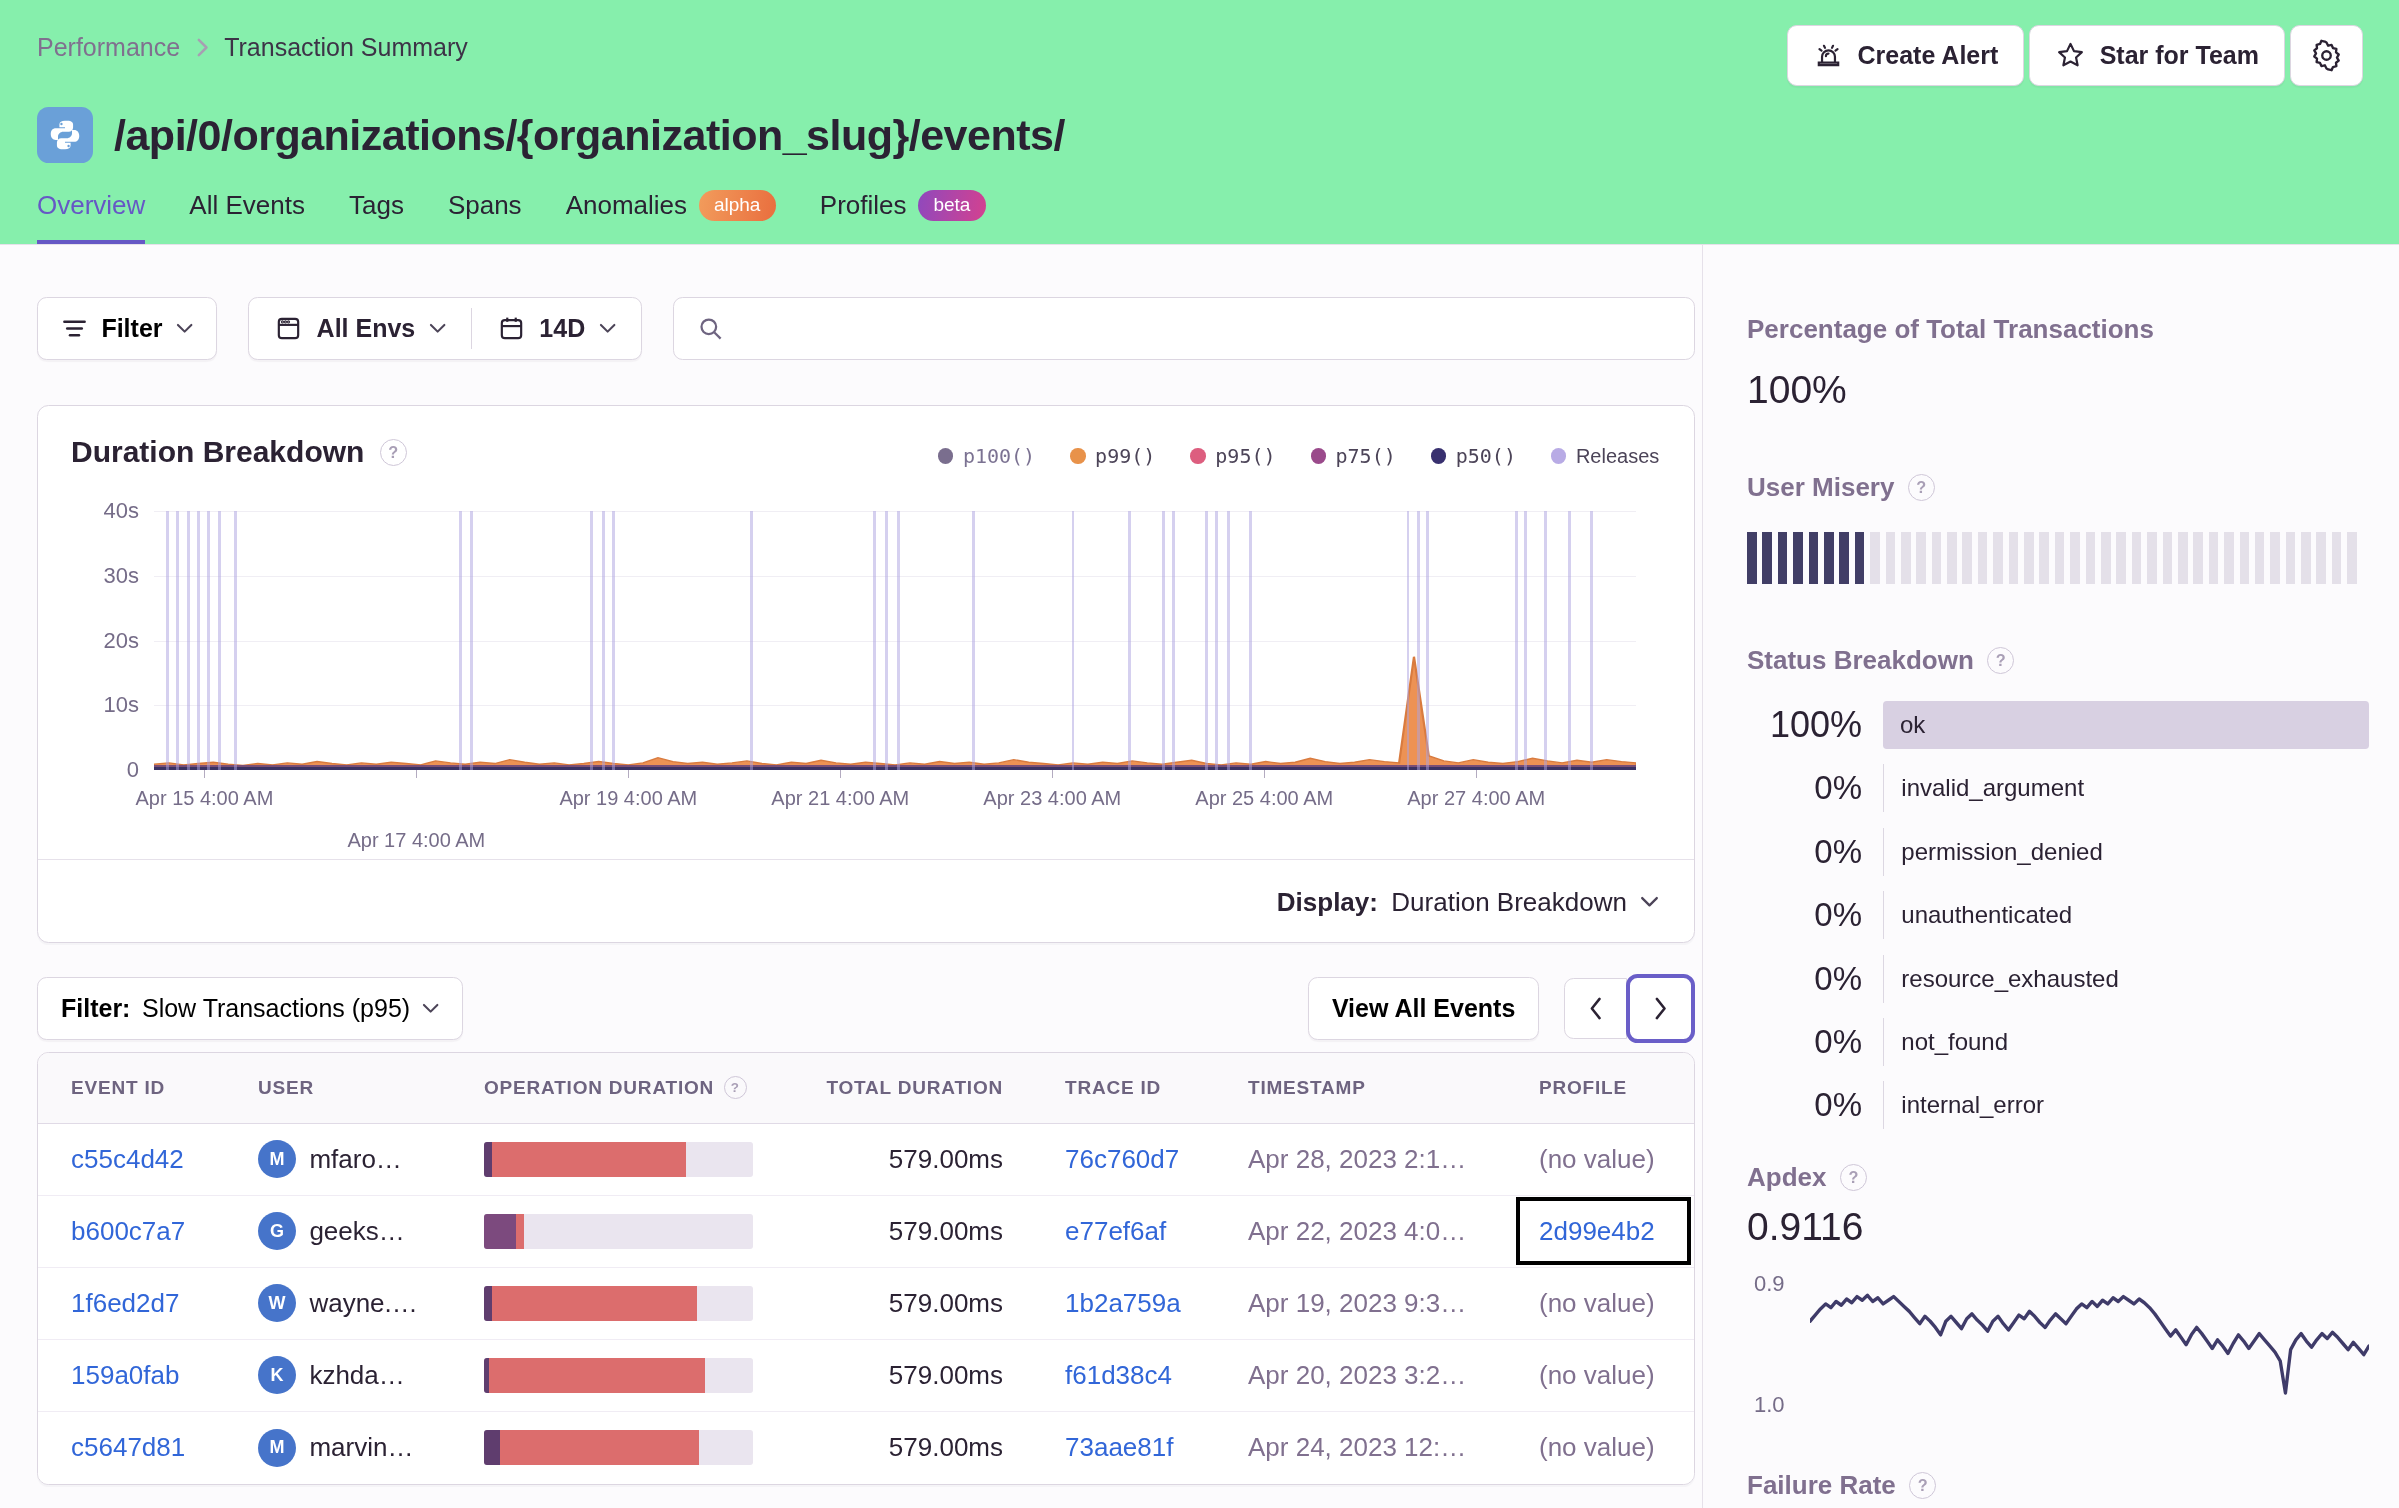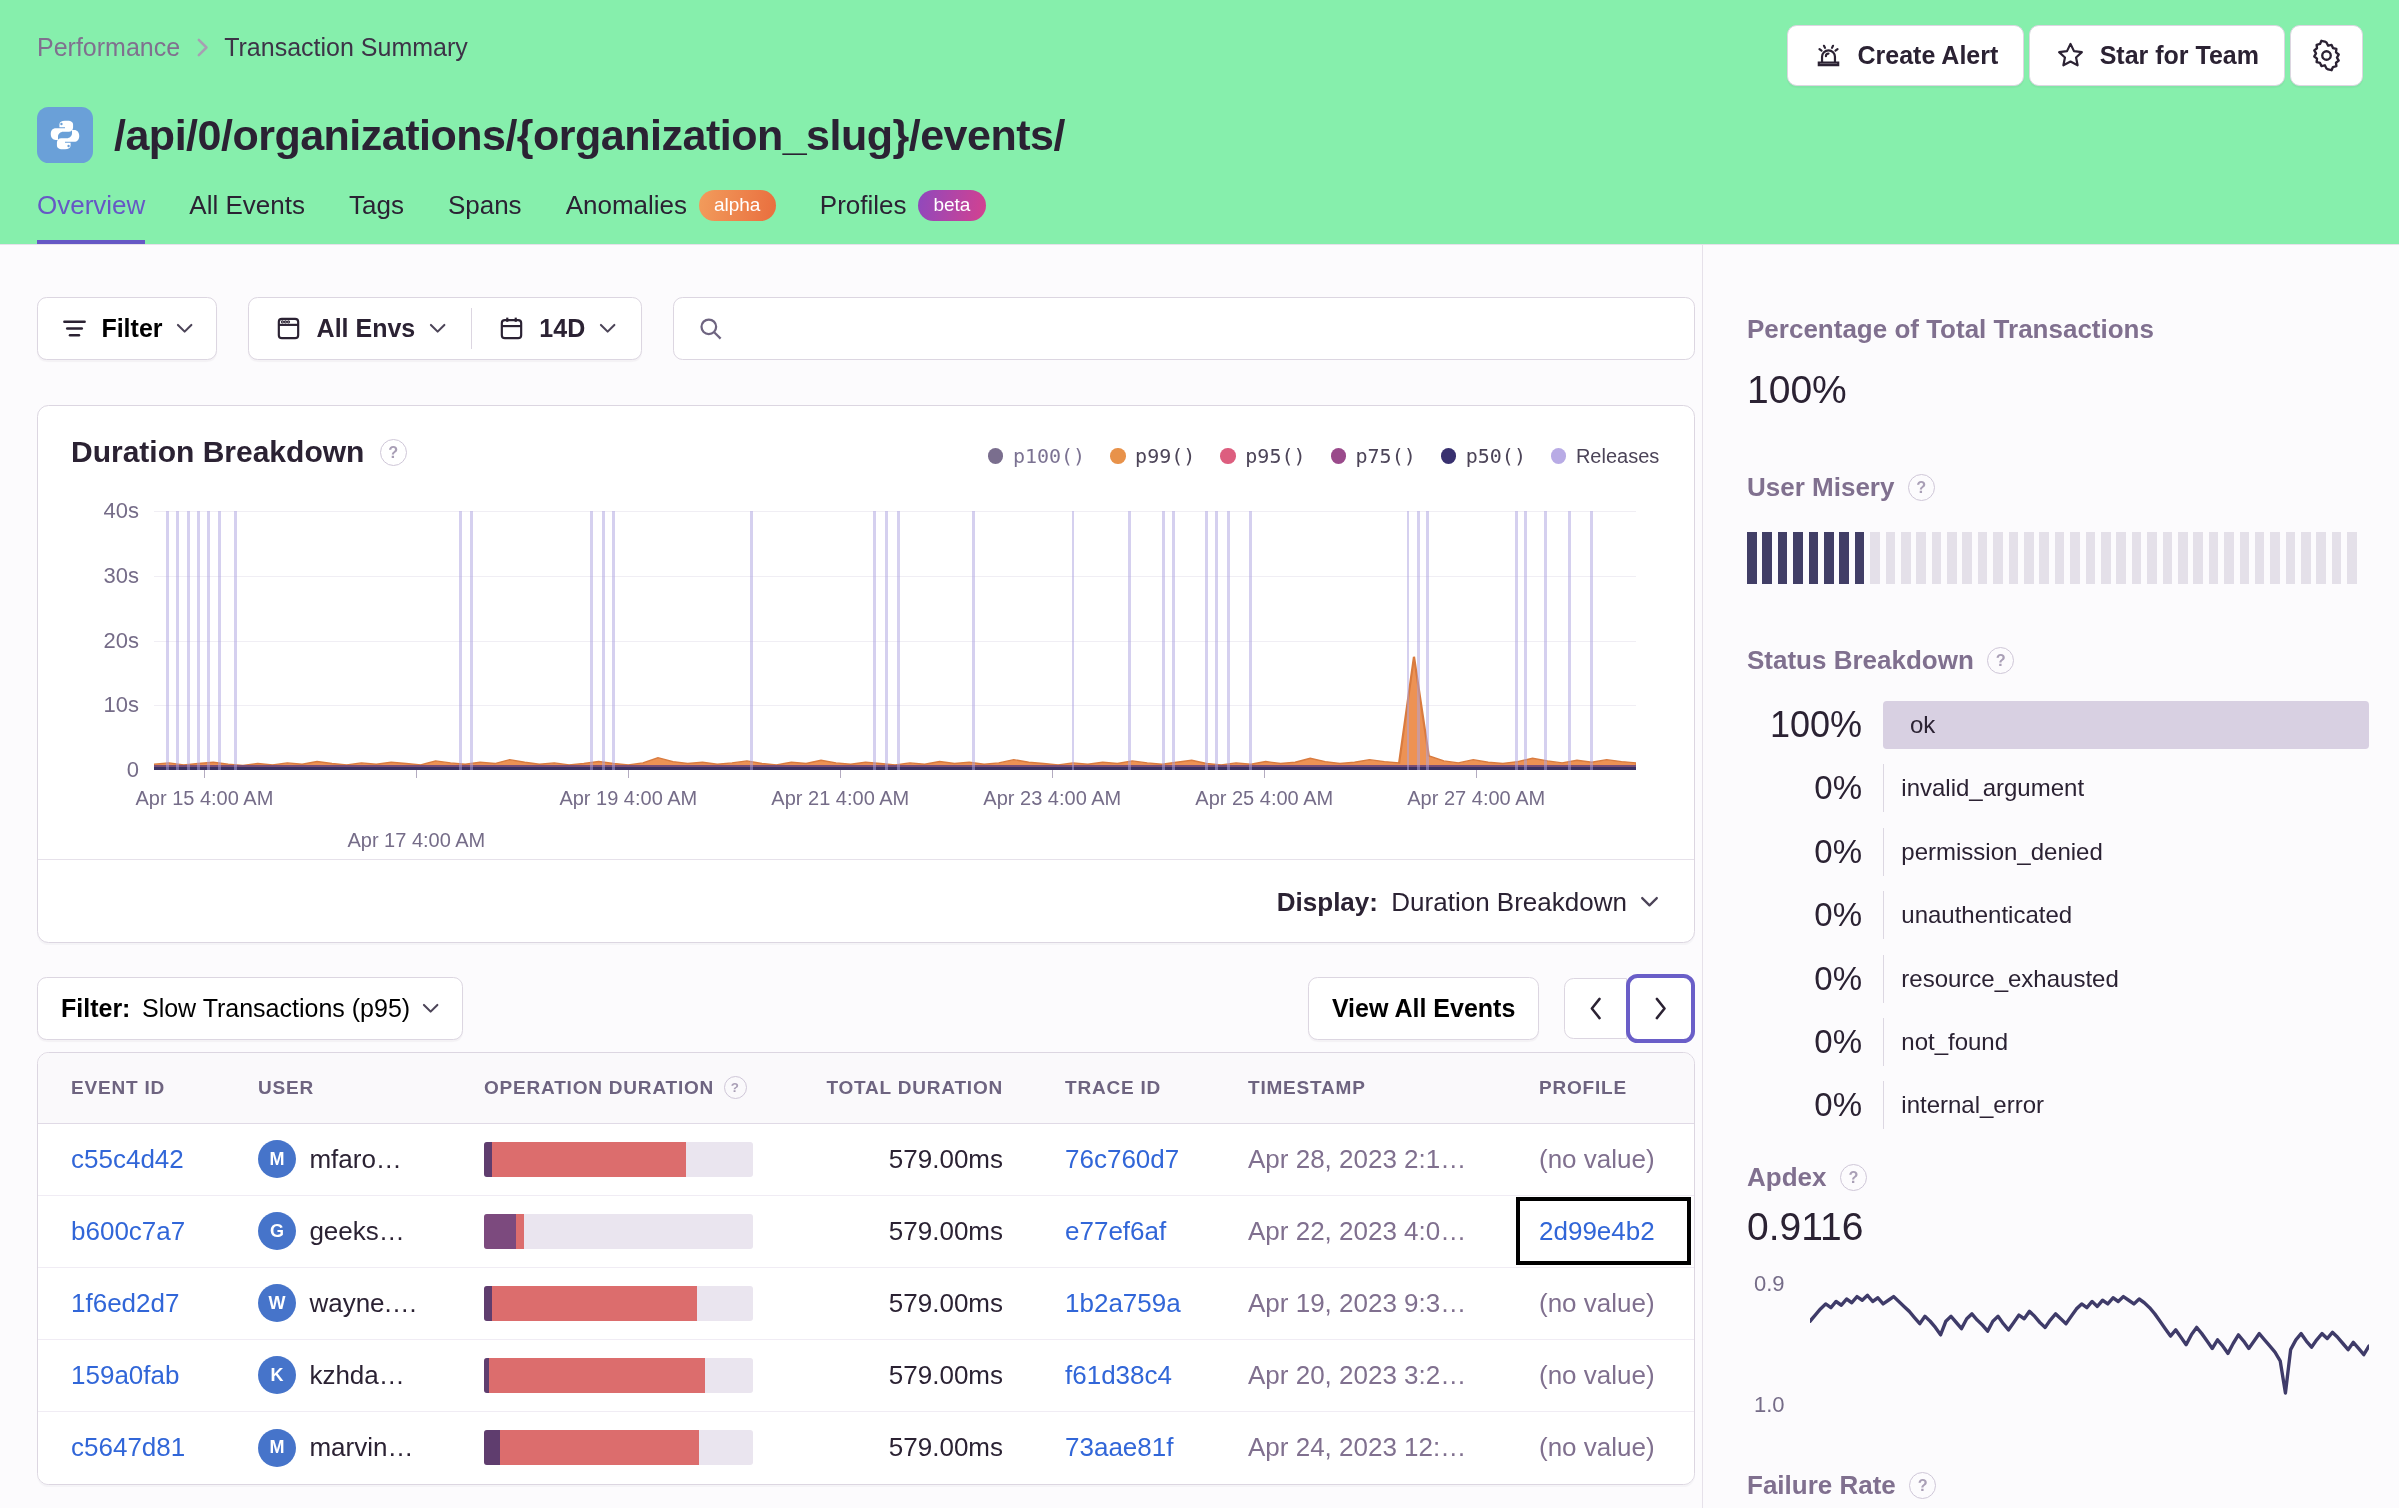--- a/index.html
+++ b/index.html
@@ -63,21 +63,21 @@
           font-family: "DejaVu Sans Mono", "Liberation Mono", monospace; color: #2b2233; background: transparent; }
   .search-box input::placeholder { color: #80708f; }
 
   
   .card { background: #fff; border: 1px solid #dcd6e1; border-radius: 11.5px; box-shadow: 0 1.9px 1px rgba(43,34,51,0.03); }
   .chart-card { margin-top: 45px; height: 538px; position: relative; }
   .chart-head { display: flex; align-items: center; gap: 15.4px; padding: 27px 33px 0 33px; height: 65px; }
   .chart-title { font-size: 30px; font-weight: 700; }
   .help { width: 27px; height: 27px; border: 1.9px solid #cfc7d8; border-radius: 50%; color: #a99fb6;
           font-size: 16.3px; font-weight: 700; display: inline-flex; align-items: center; justify-content: center; flex: none; }
-  .legend { position: absolute; top: 38px; right: 35px; display: flex; gap: 25px; align-items: center; }
+  .legend { position: absolute; top: 38px; right: 35px; display: flex; gap: 35px; align-items: center; }
   .legend-item { display: inline-flex; align-items: center; gap: 9.6px; cursor: pointer; }
   .legend-dot { width: 15.4px; height: 15.4px; border-radius: 50%; }
   .legend-label { font-size: 20px; color: #4c4458; font-family: "DejaVu Sans Mono", "Liberation Mono", monospace; }
   .legend-item:first-child .legend-label { color: #7b7292; }
   .legend-item:last-child .legend-label { font-family: "Liberation Sans", "DejaVu Sans", sans-serif; }
 
   .plot-wrap { position: relative; margin: 40px 58px 0 116px; height: 259px; }
   .y-axis { position: absolute; left: -107px; top: 0; bottom: 0; width: 92px; }
   .y-tick { position: absolute; right: 0; transform: translateY(-50%); font-size: 22px; color: #756c88; }
   .gridline { position: absolute; left: 0; right: 0; height: 1px; background: #f0eef4; }
@@ -138,21 +138,21 @@
   .sb-misery-label { margin-bottom: 29px; }
   .misery-meter { display: flex; gap: 5.8px; height: 52px; align-items: stretch; margin-bottom: 61px; width: 615px; overflow: hidden; }
   .mbar { width: 9.6px; flex: none; background: #e4e0e9; }
   .mbar.filled { background: #413e66; }
   .sb-status-label { margin-bottom: 25px; }
   .status-rows { margin-bottom: 33px; }
   .srow { display: grid; grid-template-columns: 115px 1fr; gap: 21px; align-items: center; margin-bottom: 15.4px; }
   .spct { text-align: right; font-size: 33px; color: #2b2233; }
   .spct.big { font-size: 36px; }
   .chip { background: #d8d0e2; border-radius: 3.8px; height: 48px; display: flex; align-items: center;
-    padding-left: 27px; font-size: 24px; color: #2b2233; }
+    padding-left: 17px; font-size: 24px; color: #2b2233; }
   .zero { border-left: 1.9px solid #dcd7e2; height: 48px; display: flex; align-items: center;
     padding-left: 17.3px; font-size: 24px; color: #2b2233; }
   .sb-apdex-label { margin-bottom: 11.5px; }
   .sb-apdex-value { margin-bottom: 7.7px; }
   .spark-wrap { position: relative; margin-left: 63px; width: 559px; height: 173px; margin-bottom: 40px; }
   .spark-label { position: absolute; left: -56px; font-size: 22px; color: #756c88; transform: translateY(-50%); }
   .spark-label.top { top: 16%; }
   .spark-label.bottom { top: 86%; }
   .sb-failure-label { margin-bottom: 13.4px; }
 

